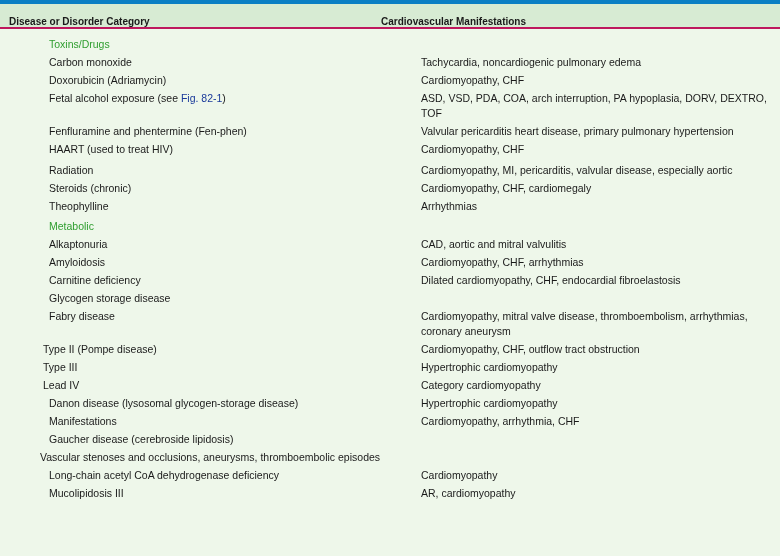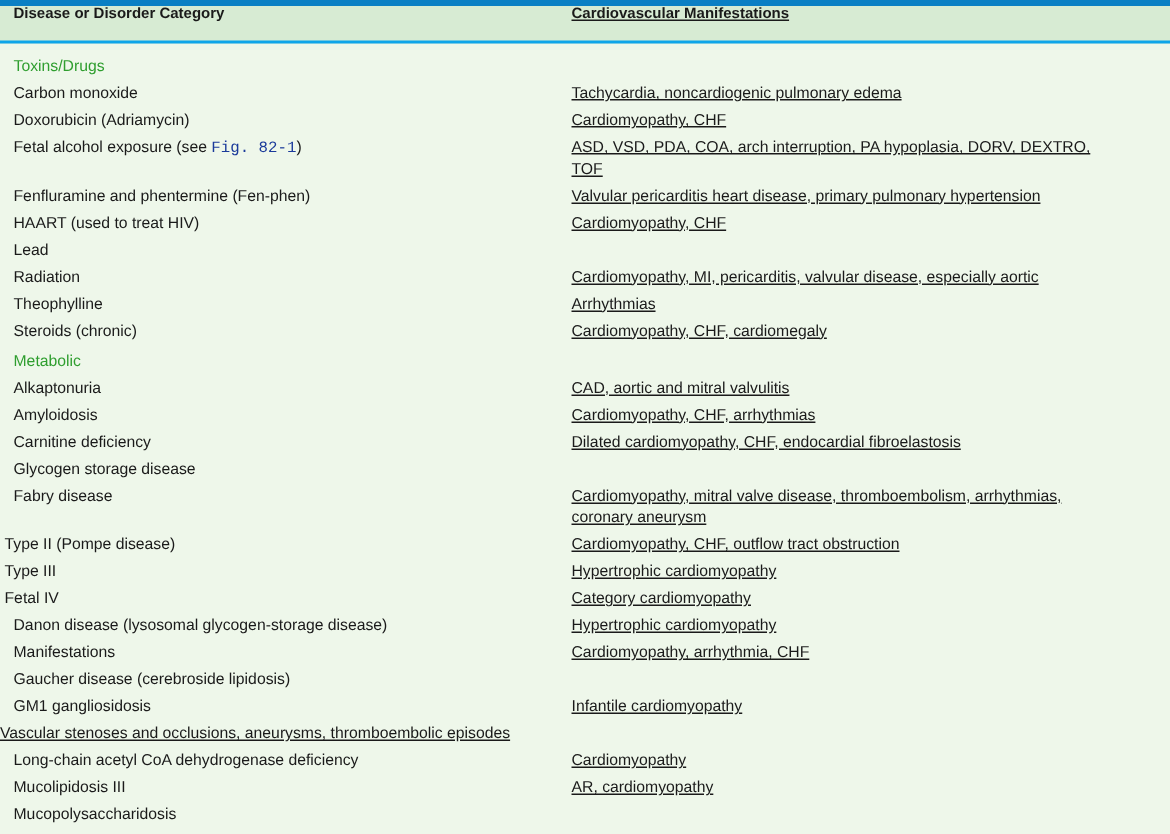--- a/index.html
+++ b/index.html
@@ -4,32 +4,32 @@
 <style>
   html, body { margin: 0; padding: 0; }
   body {
     width: 780px; height: 556px; overflow: hidden;
     background: #eef7ea;
     font-family: "Liberation Sans", "DejaVu Sans", sans-serif;
     font-size: 10.5px; color: #1a1a1a;
   }
   .topbar { height: 4px; background: #0a7fc4; width: 780px; }
   .thead {
-    display: flex; height: 23px; align-items: flex-start;
-    background: #d7ebd3; border-bottom: 2px solid #0ea5e9;
+    display: flex; height: 23px; align-items: flex-end;
+    background: #d7ebd3; border-bottom: 2px solid #be185d;
     font-weight: bold; font-size: 10px; color: #1a1a1a;
   }
   .c1 { width: 381px; padding-left: 9px; box-sizing: border-box; flex: none; }
-  .c2 { width: 399px; padding-right: 30px; box-sizing: border-box; flex: none; text-decoration: underline; }
-  .tbody { padding-top: 4px; }
+  .c2 { width: 399px; padding-right: 30px; box-sizing: border-box; flex: none; }
+  .tbody { padding-top: 4px; margin-left: 40px; }
   .row { display: flex; align-items: flex-start; line-height: 14.5px; padding: 2px 0 1.5px 0; }
   .row.section { color: #2a9a2a; padding-top: 4px; }
   .row.section .c1 { color: #2f9e2f; }
   .row .c1.sub { padding-left: 3px; }
-  .link { color: #1a3a9a; font-family: Liberation Mono, monospace; }
+  .link { color: #1a3a9a; }
 </style>
 </head>
 <body>
 
 <div class="topbar"></div>
 
 <div class="thead">
   <div class="c1">Disease or Disorder Category</div>
   <div class="c2">Cardiovascular Manifestations</div>
 </div>
@@ -53,33 +53,32 @@
     </div>
     <div class="row">
       <div class="c1">Fenfluramine and phentermine (Fen-phen)</div>
       <div class="c2">Valvular pericarditis heart disease, primary pulmonary hypertension</div>
     </div>
     <div class="row">
       <div class="c1">HAART (used to treat HIV)</div>
       <div class="c2">Cardiomyopathy, CHF</div>
     </div>
     <div class="row">
-      <div class="c1">Lead</div>
     </div>
     <div class="row">
       <div class="c1">Radiation</div>
       <div class="c2">Cardiomyopathy, MI, pericarditis, valvular disease, especially aortic</div>
     </div>
     <div class="row">
+      <div class="c1">Steroids (chronic)</div>
+      <div class="c2">Cardiomyopathy, CHF, cardiomegaly</div>
+    </div>
+    <div class="row">
       <div class="c1">Theophylline</div>
       <div class="c2">Arrhythmias</div>
-    </div>
-    <div class="row">
-      <div class="c1">Steroids (chronic)</div>
-      <div class="c2">Cardiomyopathy, CHF, cardiomegaly</div>
     </div>
     <div class="row section">
       <div class="c1">Metabolic</div>
       <div class="c2"></div>
     </div>
     <div class="row">
       <div class="c1">Alkaptonuria</div>
       <div class="c2">CAD, aortic and mitral valvulitis</div>
     </div>
     <div class="row">
@@ -100,46 +99,38 @@
     </div>
     <div class="row">
       <div class="c1 sub">Type II (Pompe disease)</div>
       <div class="c2">Cardiomyopathy, CHF, outflow tract obstruction</div>
     </div>
     <div class="row">
       <div class="c1 sub">Type III</div>
       <div class="c2">Hypertrophic cardiomyopathy</div>
     </div>
     <div class="row">
-      <div class="c1 sub">Fetal IV</div>
+      <div class="c1 sub">Lead IV</div>
       <div class="c2">Category cardiomyopathy</div>
     </div>
     <div class="row">
       <div class="c1">Danon disease (lysosomal glycogen-storage disease)</div>
       <div class="c2">Hypertrophic cardiomyopathy</div>
     </div>
     <div class="row">
       <div class="c1">Manifestations</div>
       <div class="c2">Cardiomyopathy, arrhythmia, CHF</div>
     </div>
     <div class="row">
       <div class="c1">Gaucher disease (cerebroside lipidosis)</div>
     </div>
     <div class="row">
-      <div class="c1">GM1 gangliosidosis</div>
-      <div class="c2">Infantile cardiomyopathy</div>
-    </div>
-    <div class="row">
       <div class="c2">Vascular stenoses and occlusions, aneurysms, thromboembolic episodes</div>
     </div>
     <div class="row">
       <div class="c1">Long-chain acetyl CoA dehydrogenase deficiency</div>
       <div class="c2">Cardiomyopathy</div>
     </div>
     <div class="row">
       <div class="c1">Mucolipidosis III</div>
       <div class="c2">AR, cardiomyopathy</div>
     </div>
-    <div class="row">
-      <div class="c1">Mucopolysaccharidosis</div>
-      <div class="c2"></div>
-    </div>
   </div>
 
 </body></html>

